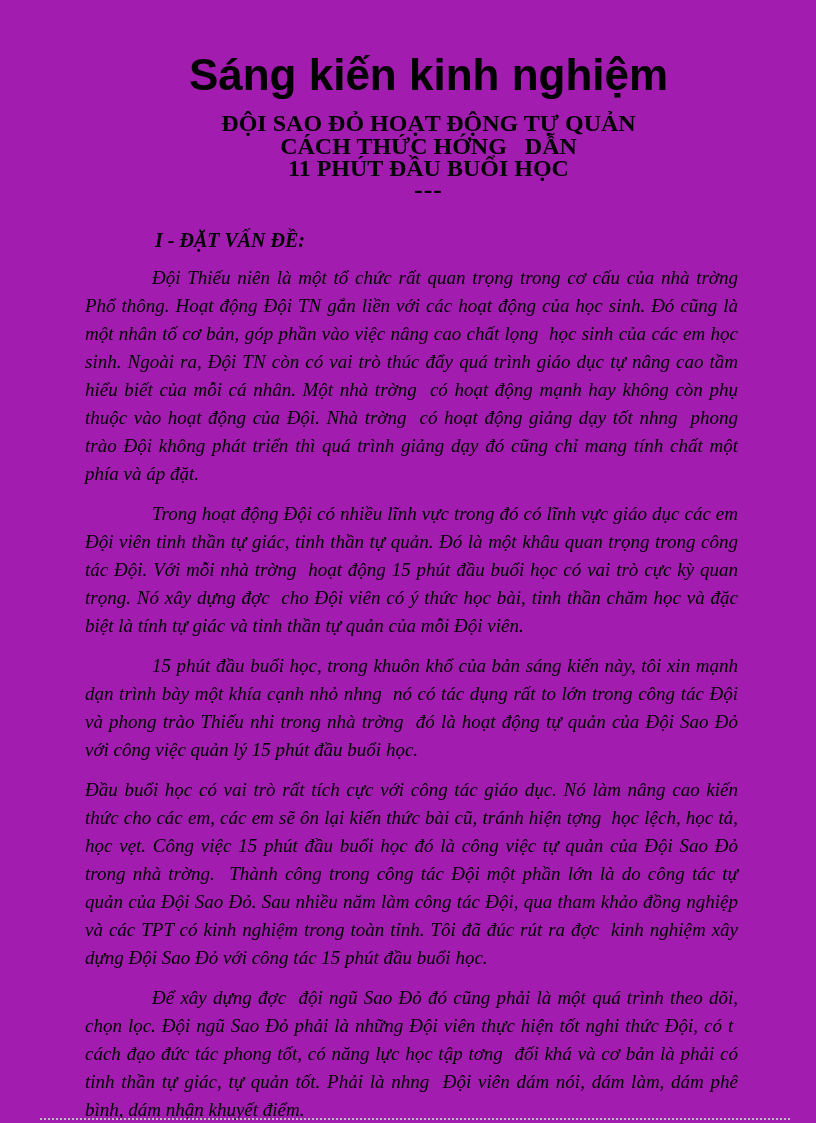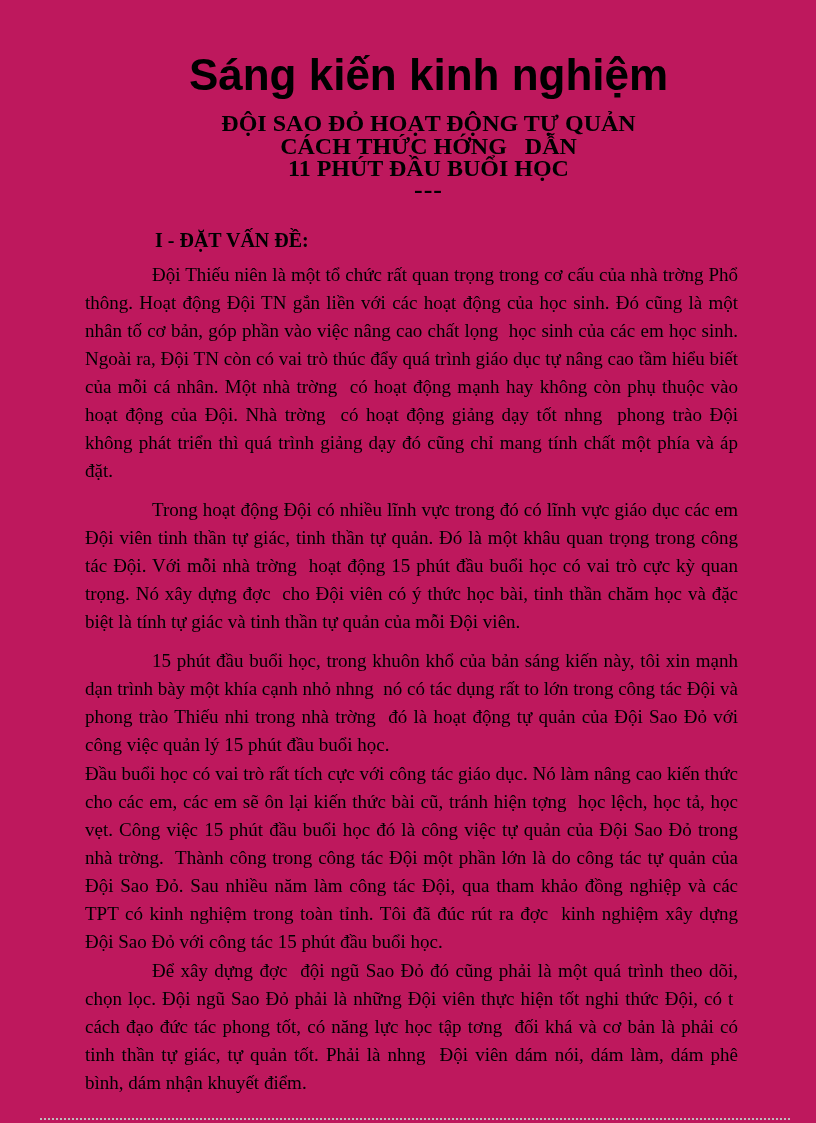--- a/index.html
+++ b/index.html
@@ -1,21 +1,21 @@
 <!DOCTYPE html>
 <html><head>
 <meta charset="utf-8">
 <style>
   html, body { margin: 0; padding: 0; background: #ffffff; }
   .page {
     position: relative;
     width: 816px;
     height: 1123px;
     margin: 0 auto;
-    background: #be185d;
+    background: #a21caf;
     color: #000000;
     font-family: "Liberation Serif", serif;
     box-sizing: border-box;
     padding: 50px 78px 0 85px;
     overflow: hidden;
   }
   .header { text-align: center; padding-left: 34px; }
   .title {
     font-family: "Liberation Sans", sans-serif;
     font-weight: bold;
@@ -36,28 +36,29 @@
     font-size: 26px;
     line-height: 20px;
     letter-spacing: 1px;
   }
   .section-heading {
     font-weight: bold;
     font-size: 20px;
     line-height: 24px;
     margin: 0;
   }
-  .heading-1 { margin: 28px 0 9px 70px; }
+  .heading-1 { margin: 28px 0 3px 70px; font-style: italic; }
   .heading-2 { margin: 20px 0 4px 50px; }
   .para {
     font-size: 19px;
     line-height: 28px;
     text-align: justify;
-    margin: 1px 0 11px 0;
+    margin: 12px 0 11px 0;
     text-indent: 67px;
+    font-style: italic;
   }
   .para.tight { margin-bottom: 0; }
   .para.no-indent { text-indent: 0; }
   .bottom-dots {
     position: absolute;
     left: 40px;
     right: 26px;
     bottom: 3px;
     height: 0;
     border-top: 2px dotted #bdbdbd;

